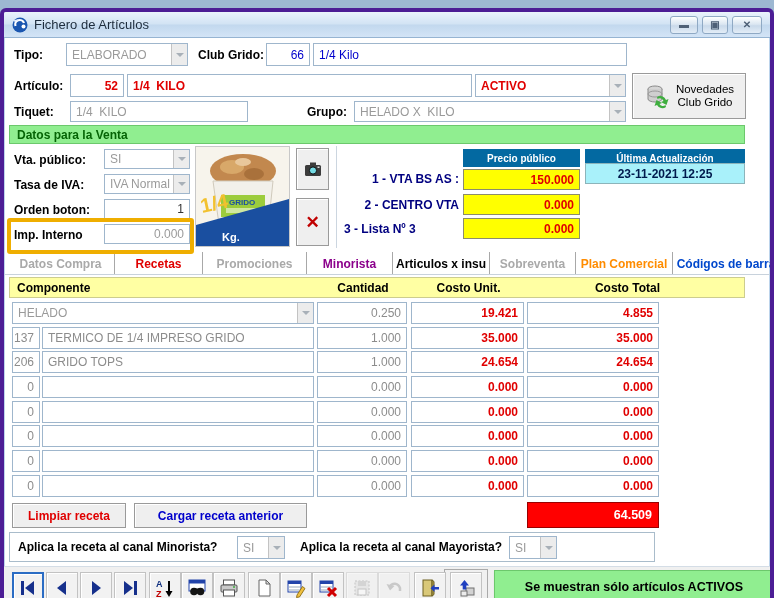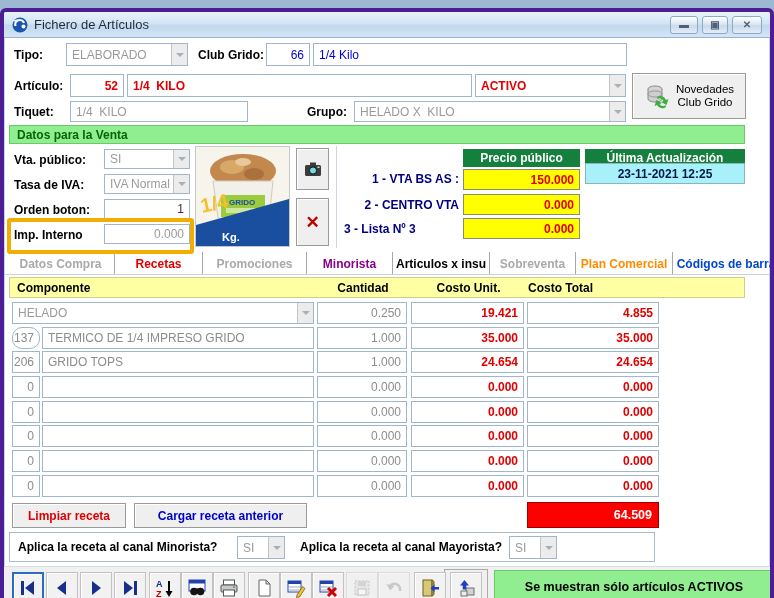--- a/index.html
+++ b/index.html
@@ -34,21 +34,21 @@
   .dk { color:#333; }
   .sel .chev {
     position:absolute; right:0; top:0; bottom:0; width:16px; background:#ececec;
     border-left:1px solid #c3c3c3; display:flex; align-items:center; justify-content:center;
   }
   .sel .chev i { width:0; height:0; border:4px solid transparent; border-top-color:#a8b0b8; margin-top:4px; }
   .greenbar {
     position:absolute; background:#90ee90; border:1px solid #6cc86c;
     font-size:12px; font-weight:bold; color:#056405; display:flex; align-items:center; padding:0 7px;
   }
-  .blackhdr { position:absolute; background:#15803d; color:#fff; font-size:12px; font-weight:bold;
+  .blackhdr { position:absolute; background:#0369a1; color:#fff; font-size:10px; font-weight:bold;
     display:flex; align-items:center; justify-content:center; }
   .ybox { position:absolute; background:#ffff00; border:1px solid #8c8c6c; font-size:12px; font-weight:bold;
     color:#e00000; display:flex; align-items:center; justify-content:flex-end; padding:0 5px; }
   .cyanbox { position:absolute; background:#a9f1fa; border:1px solid #8cb4ba; font-size:12px; font-weight:bold;
     color:#001a4d; display:flex; align-items:center; justify-content:center; }
   .btn3d {
     position:absolute; background:#efefef; border:1px solid #9a9a9a;
     box-shadow:inset 1px 1px 0 #ffffff; display:flex; align-items:center; justify-content:center;
     font-size:12px; cursor:pointer;
   }
@@ -227,32 +227,32 @@
       <div class="tab" style="width: 86px; color: rgb(169, 169, 169);">Sobreventa</div>
       <div class="tab" style="width: 97px; color: rgb(255, 140, 0);">Plan Comercial</div>
       <div class="tab" style="width: 106px; color: rgb(0, 71, 204);">Códigos de barra</div>
     </div>
   <div id="tabline"></div>
 
   <div class="yhdr">
     <span style="left:7px;">Componente</span>
     <span style="left:308px; width:90px; text-align:center;">Cantidad</span>
     <span style="left:402px; width:113px; text-align:center;">Costo Unit.</span>
-    <span style="left:518px; width:132px; text-align:left;">Costo Total</span>
+    <span style="left:518px; width:132px; text-align:right;">Costo Total</span>
   </div>
 
   <div id="recipe-rows">
       <div>
         <div class="field sel" style="left: 8px; width: 302px; height: 22px; top: 290px;"><span class="gray">HELADO</span><span class="chev"><i></i></span></div>
         <div class="field rt cellnum" style="left: 313px; width: 90px; height: 22px; top: 290px;">0.250</div>
         <div class="field rt red" style="left: 407px; width: 113px; height: 22px; top: 290px;">19.421</div>
         <div class="field rt red" style="left: 523px; width: 132px; height: 22px; top: 290px;">4.855</div>
       </div>
       <div>
-        <div class="field rt cellnum" style="left: 8px; width: 28px; height: 22px; top: 315px; border-radius: 10px;">137</div>
+        <div class="field rt cellnum" style="left: 8px; width: 28px; height: 22px; top: 315px;">137</div>
         <div class="field cellnum" style="left: 38px; width: 272px; height: 22px; top: 315px;">TERMICO DE 1/4 IMPRESO GRIDO</div>
         <div class="field rt cellnum" style="left: 313px; width: 90px; height: 22px; top: 315px;">1.000</div>
         <div class="field rt red" style="left: 407px; width: 113px; height: 22px; top: 315px;">35.000</div>
         <div class="field rt red" style="left: 523px; width: 132px; height: 22px; top: 315px;">35.000</div>
       </div>
       <div>
         <div class="field rt cellnum" style="left: 8px; width: 28px; height: 22px; top: 339px;">206</div>
         <div class="field cellnum" style="left: 38px; width: 272px; height: 22px; top: 339px;">GRIDO TOPS</div>
         <div class="field rt cellnum" style="left: 313px; width: 90px; height: 22px; top: 339px;">1.000</div>
         <div class="field rt red" style="left: 407px; width: 113px; height: 22px; top: 339px;">24.654</div>

